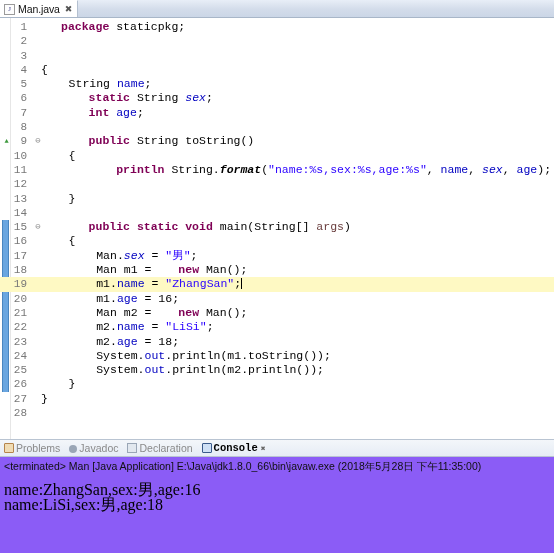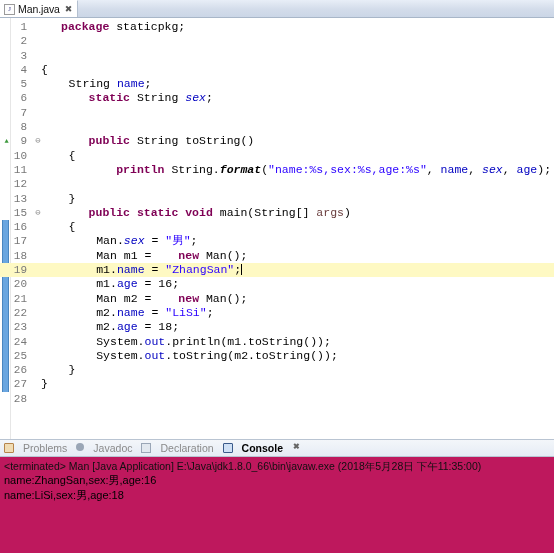--- a/index.html
+++ b/index.html
@@ -158,27 +158,27 @@
     border-top: 1px solid #b9c4d2;
     border-bottom: 1px solid #b9c4d2;
     display: flex;
     align-items: center;
     padding-left: 4px;
     gap: 9px;
     font-size: 10.5px;
   }
   .view-tab {
     display: flex;
-    align-items: flex-start;
-    gap: 9px;
+    align-items: flex-end;
+    gap: 2px;
     color: #8a8a8a;
     line-height: 1;
     cursor: default;
   }
-  .view-tab.active { color: #000; font-weight: bold; }
+  .view-tab.active { color: #000; font-weight: bold; font-family: Liberation Mono, monospace; }
   .vt-icon {
     width: 10px; height: 10px;
     display: inline-block;
     box-sizing: border-box;
   }
   .ic-problems {
     border: 1px solid #b5844c;
     background: #f0dcb4;
     border-radius: 1px;
   }
@@ -192,39 +192,39 @@
     background: #e2e8ef;
   }
   .ic-console {
     border: 1px solid #3a5a8a;
     background: #cfe0f5;
     border-radius: 1px;
   }
   .vt-close { font-size: 8px; color: #666; margin-left: 1px; }
 
   .console-body {
-    background: #be185d;
+    background: #8b5cf6;
     height: 96px;
     padding: 2px 0 0 4px;
     box-sizing: border-box;
   }
   .console-head {
     font-family: "Liberation Sans", sans-serif;
     font-size: 10.5px;
     color: #101010;
     line-height: 14px;
     white-space: pre;
   }
   .console-out {
-    font-family: Liberation Sans, sans-serif;
-    font-size: 11px;
+    font-family: Liberation Serif, serif;
+    font-size: 16px;
     color: #000;
     line-height: 14.5px;
     white-space: pre;
-    margin-top: 0;
+    margin-top: 10px;
   }
 </style>
 </head>
 <body>
 
 <div class="editor-tabbar">
   <div class="editor-tab">
     <span class="tab-file-icon">J</span>
     <span class="tab-title">Man.java</span>
     <span class="tab-close">✖</span>
@@ -234,38 +234,39 @@
 <div class="editor-body">
   <div class="gutter-rule"></div>
   <div class="changebar" id="changebar" style="top: 202.2px; height: 171.6px;"></div>
   <div class="code-lines" id="code-lines">
       <div class="cline"><span class="ln">1</span><span class="ctext"><span class="kw">package </span><span>staticpkg;</span></span></div>
       <div class="cline"><span class="ln">2</span><span class="ctext"></span></div>
       <div class="cline"><span class="ln">3</span></div>
       <div class="cline"><span class="ln">4</span><span class="ctext"><span>{</span></span></div>
       <div class="cline"><span class="ln">5</span><span class="ctext"><span>    String </span><span class="fld">name</span><span>;</span></span></div>
       <div class="cline"><span class="ln">6</span><span class="ctext"><span class="kw">    static</span><span> String </span><span class="fldi">sex</span><span>;</span></span></div>
-      <div class="cline"><span class="ln">7</span></div>
+      <div class="cline"><span class="ln">7</span><span class="ctext"><span class="kw">    int </span><span class="fld">age</span><span>;</span></span></div>
       <div class="cline"><span class="ln">8</span><span class="ctext"></span></div>
       <div class="cline"><span class="arrow">▲</span><span class="ln">9</span><span class="fold">⊖</span><span class="ctext"><span class="kw">    public </span><span>String toString()</span></span></div>
       <div class="cline"><span class="ln">10</span><span class="ctext"><span>    {</span></span></div>
       <div class="cline"><span class="ln">11</span><span class="ctext"><span class="kw">        println </span><span>String.</span><span class="mth">format</span><span>(</span><span class="str">"name:%s,sex:%s,age:%s"</span><span>, </span><span class="fld">name</span><span>, </span><span class="fldi">sex</span><span>, </span><span class="fld">age</span><span>);</span></span></div>
       <div class="cline"><span class="ln">12</span><span class="ctext"></span></div>
       <div class="cline"><span class="ln">13</span><span class="ctext"><span>    }</span></span></div>
+      <div class="cline"><span class="ln">14</span><span class="ctext"></span></div>
       <div class="cline"><span class="ln">15</span><span class="fold">⊖</span><span class="ctext"><span class="kw">    public static void </span><span>main(String[] </span><span class="par">args</span><span>)</span></span></div>
       <div class="cline"><span class="ln">16</span><span class="ctext"><span>    {</span></span></div>
       <div class="cline"><span class="ln">17</span><span class="ctext"><span>        Man.</span><span class="fldi">sex</span><span> = </span><span class="str">"男"</span><span>;</span></span></div>
       <div class="cline"><span class="ln">18</span><span class="ctext"><span>        Man m1 = </span><span class="kw">new </span><span>Man();</span></span></div>
       <div class="cline current"><span class="ln">19</span><span class="ctext"><span>        m1.</span><span class="fld">name</span><span> = </span><span class="str">"ZhangSan"</span><span>;</span><span class="caret"></span></span></div>
       <div class="cline"><span class="ln">20</span><span class="ctext"><span>        m1.</span><span class="fld">age</span><span> = 16;</span></span></div>
       <div class="cline"><span class="ln">21</span><span class="ctext"><span>        Man m2 = </span><span class="kw">new </span><span>Man();</span></span></div>
       <div class="cline"><span class="ln">22</span><span class="ctext"><span>        m2.</span><span class="fld">name</span><span> = </span><span class="str">"LiSi"</span><span>;</span></span></div>
       <div class="cline"><span class="ln">23</span><span class="ctext"><span>        m2.</span><span class="fld">age</span><span> = 18;</span></span></div>
       <div class="cline"><span class="ln">24</span><span class="ctext"><span>        System.</span><span class="fld">out</span><span>.println(m1.toString());</span></span></div>
-      <div class="cline"><span class="ln">25</span><span class="ctext"><span>        System.</span><span class="fld">out</span><span>.toString(m2.toString());</span></span></div>
+      <div class="cline"><span class="ln">25</span><span class="ctext"><span>        System.</span><span class="fld">out</span><span>.println(m2.println());</span></span></div>
       <div class="cline"><span class="ln">26</span><span class="ctext"><span>    }</span></span></div>
       <div class="cline"><span class="ln">27</span><span class="ctext"><span>}</span></span></div>
       <div class="cline"><span class="ln">28</span><span class="ctext"></span></div>
     </div>
 </div>
 
 <div class="view-tabbar" id="view-tabbar">
     <div class="view-tab">
       <span class="vt-icon ic-problems"></span>
       <span>Problems</span>

